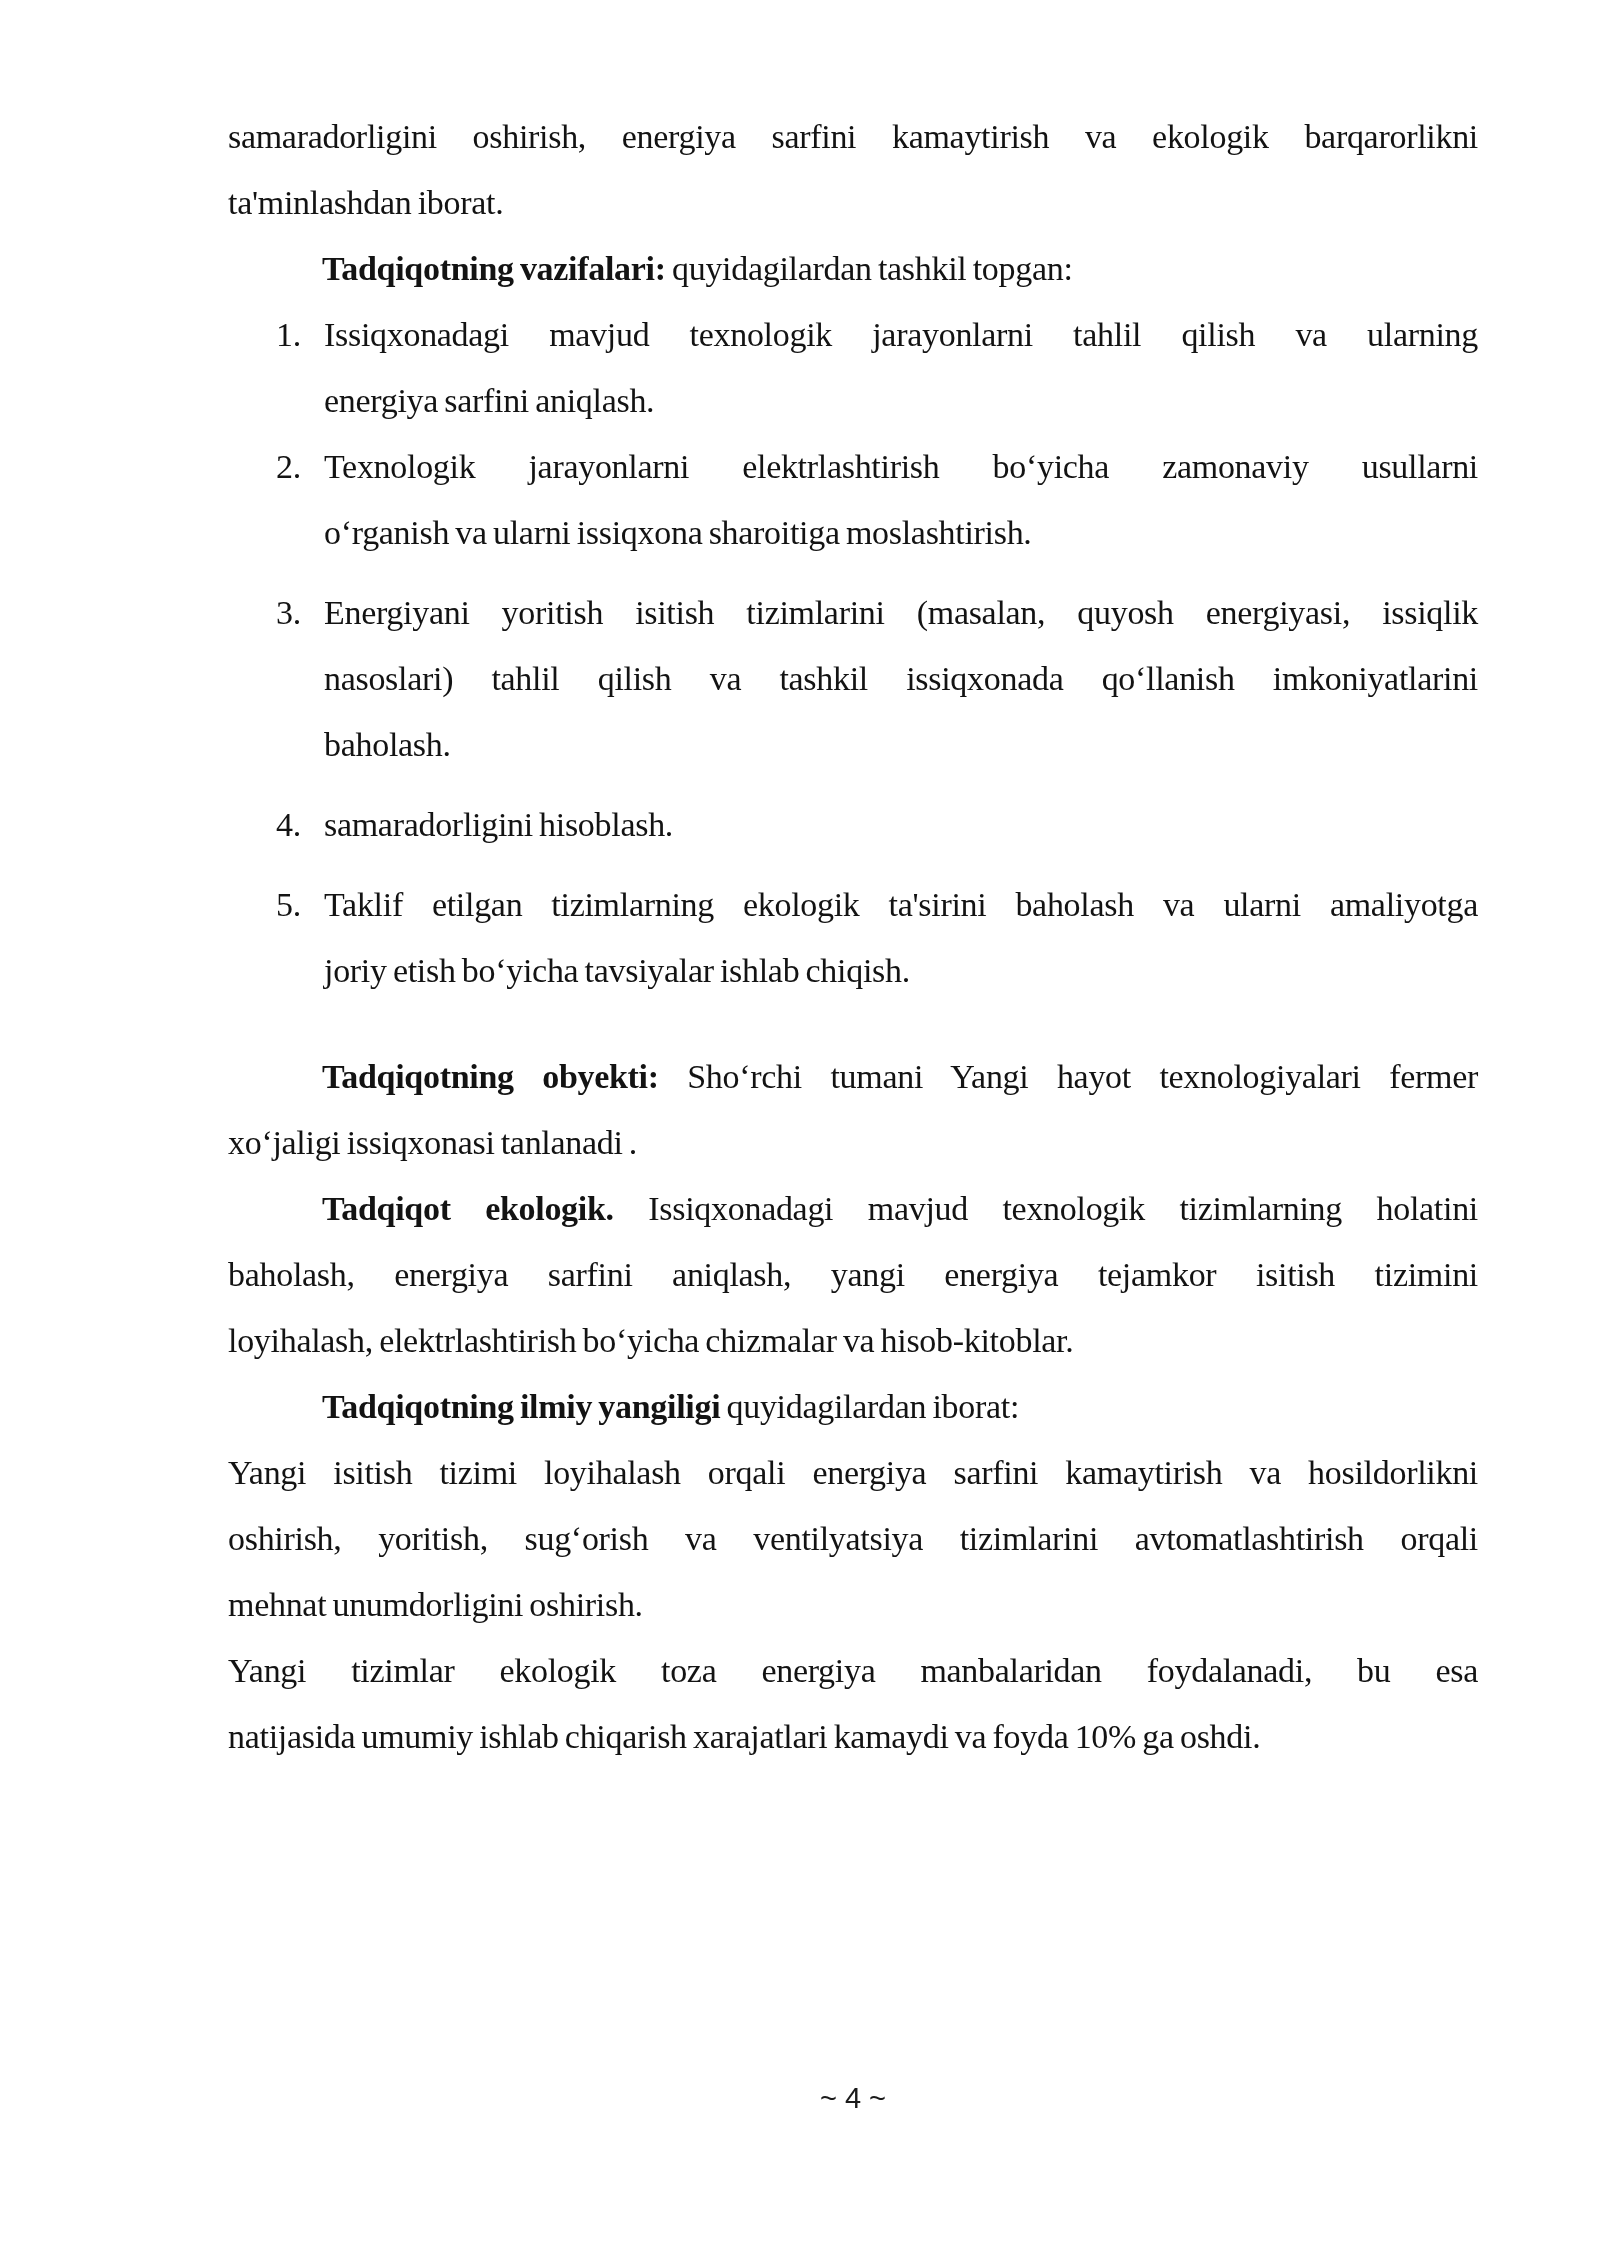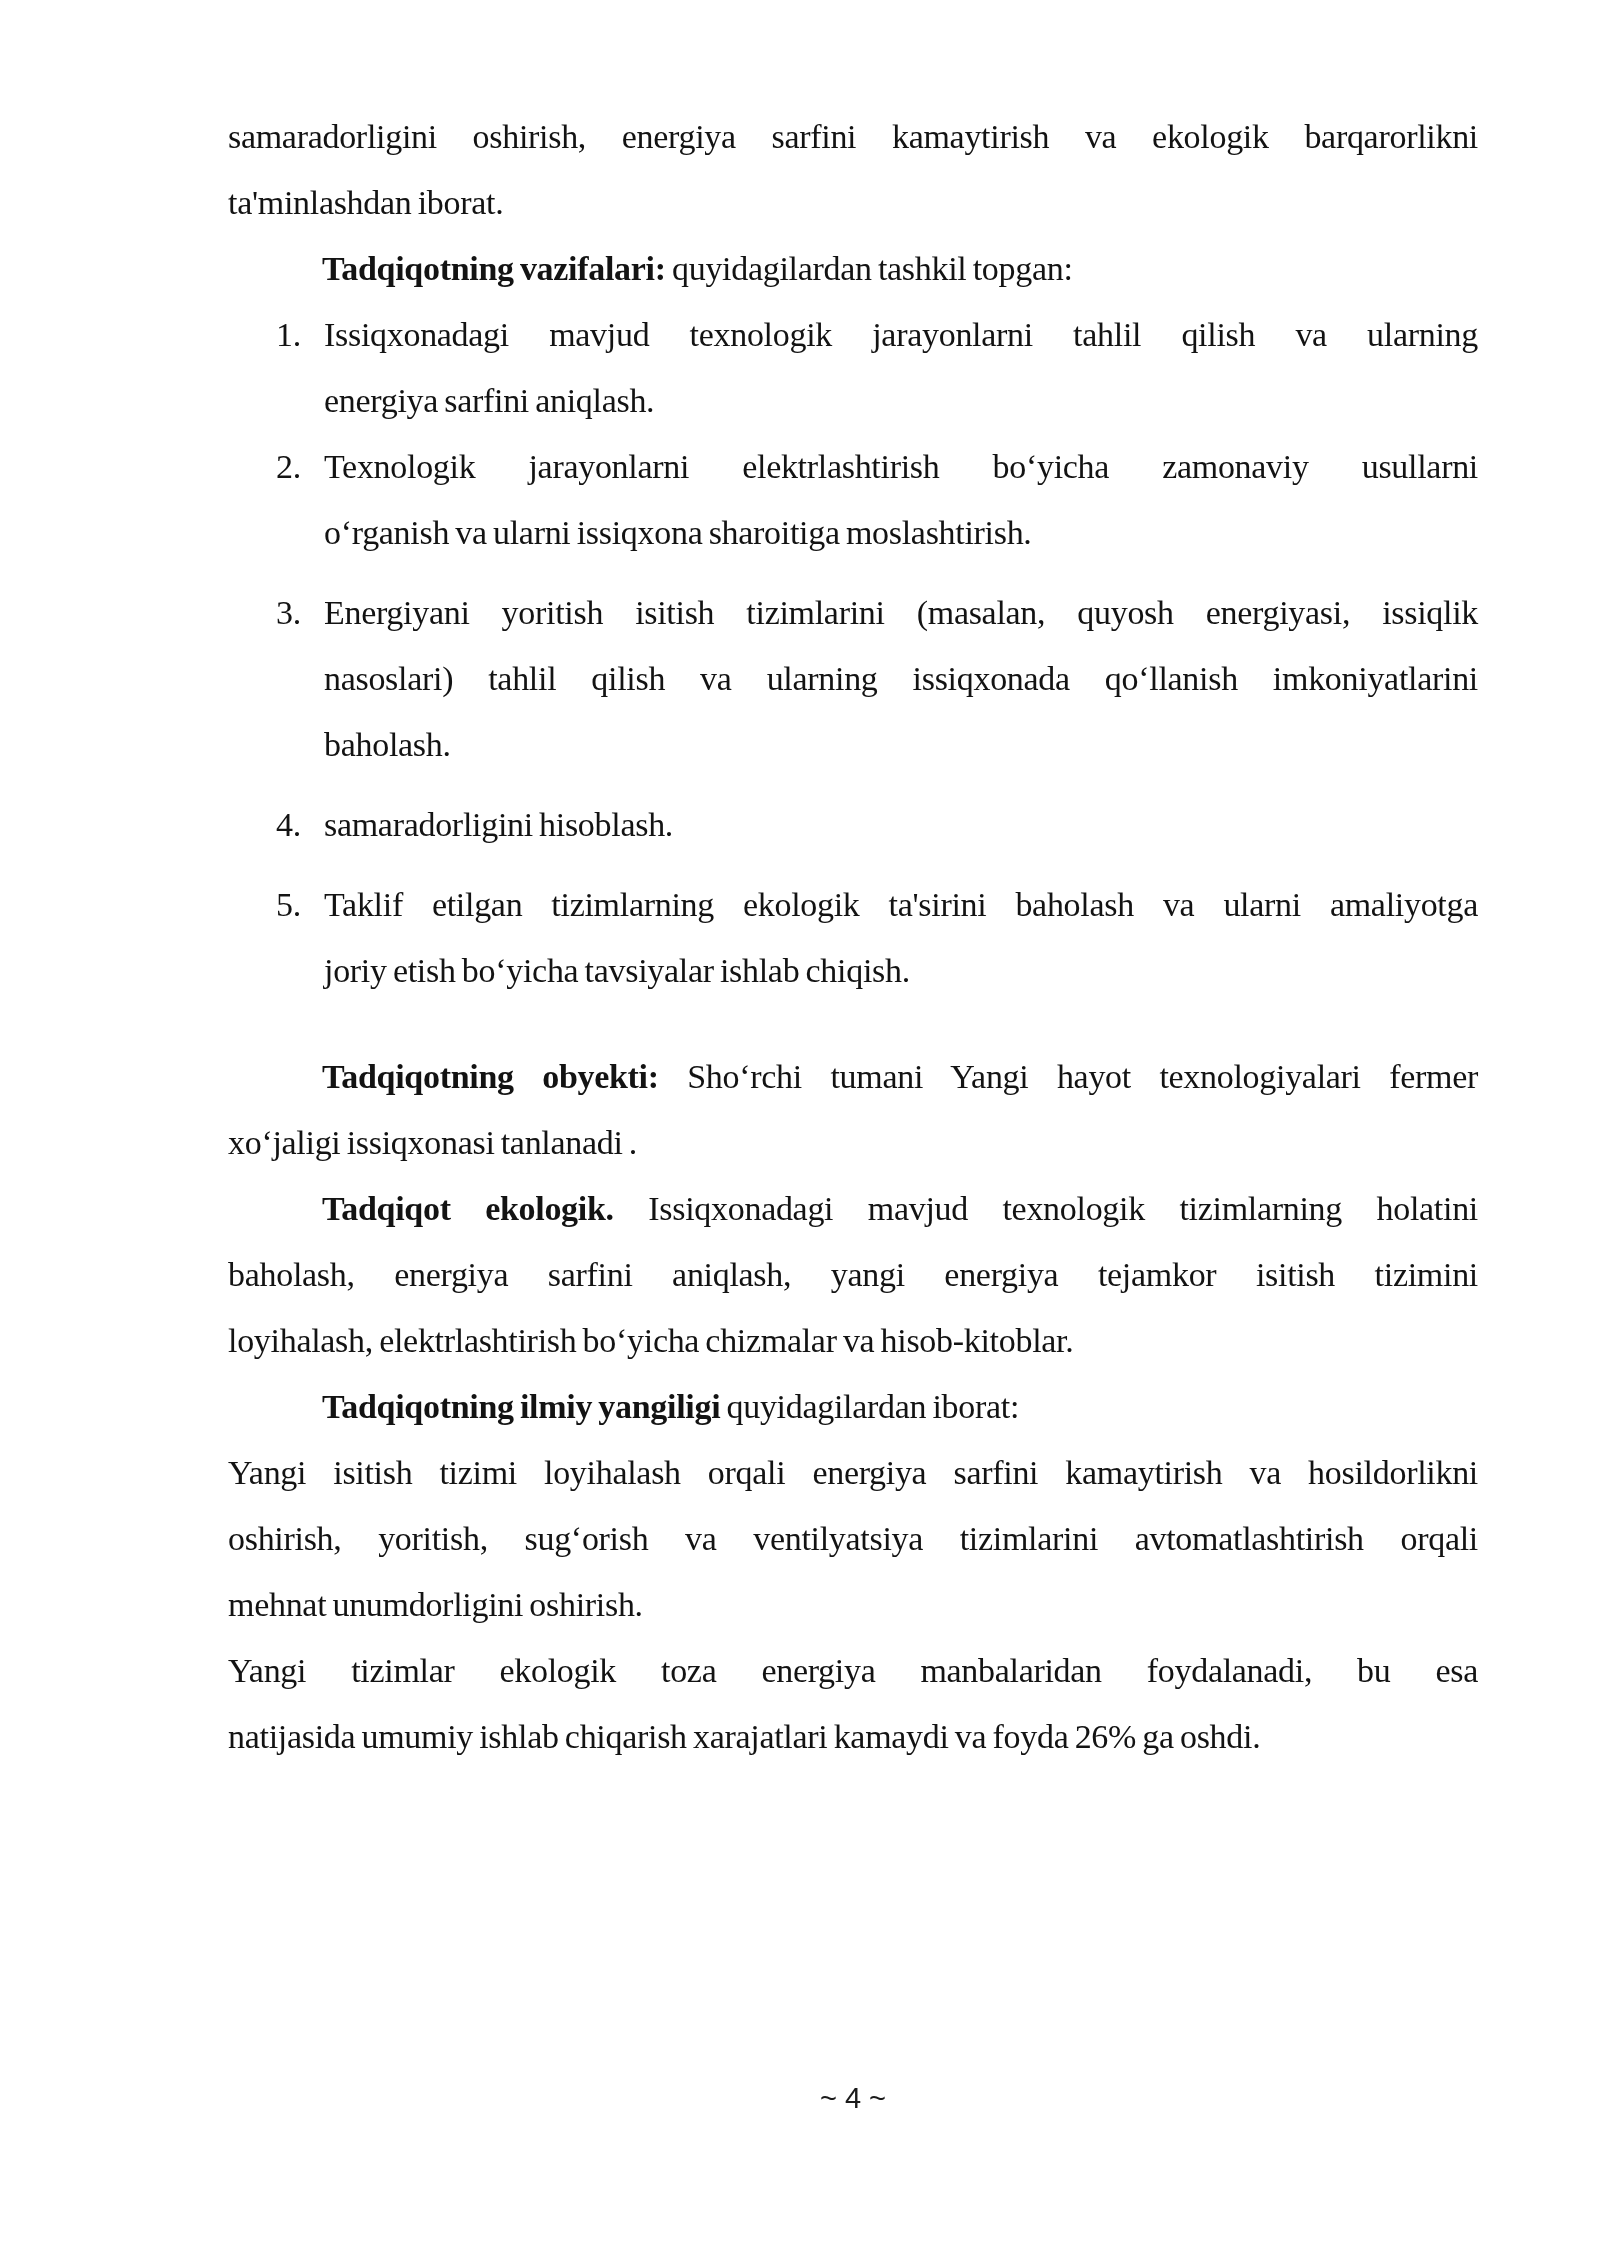--- a/index.html
+++ b/index.html
@@ -59,21 +59,21 @@
 
       <div class="task">
         <span class="num">2.</span>
         <div class="row j">Texnologik jarayonlarni elektrlashtirish boʻyicha zamonaviy usullarni</div>
         <div class="row">oʻrganish va ularni issiqxona sharoitiga moslashtirish.</div>
       </div>
 
       <div class="task mt14">
         <span class="num">3.</span>
         <div class="row j">Energiyani yoritish isitish tizimlarini (masalan, quyosh energiyasi, issiqlik</div>
-        <div class="row j">nasoslari) tahlil qilish va ularning issiqxonada qoʻllanish imkoniyatlarini</div>
+        <div class="row j">nasoslari) tahlil qilish va tashkil issiqxonada qoʻllanish imkoniyatlarini</div>
         <div class="row">baholash.</div>
       </div>
 
       <div class="task mt14">
         <span class="num">4.</span>
         <div class="row">samaradorligini hisoblash.</div>
       </div>
 
       <div class="task mt14">
         <span class="num">5.</span>
@@ -98,19 +98,19 @@
 
     <div>
       <div class="row j">Yangi isitish tizimi loyihalash orqali energiya sarfini kamaytirish va hosildorlikni</div>
       <div class="row j">oshirish, yoritish, sugʻorish va ventilyatsiya tizimlarini avtomatlashtirish orqali</div>
       <div class="row">mehnat unumdorligini oshirish.</div>
     </div>
 
 
     <div>
       <div class="row j">Yangi tizimlar ekologik toza energiya manbalaridan foydalanadi, bu esa</div>
-      <div class="row">natijasida umumiy ishlab chiqarish xarajatlari kamaydi va foyda 26% ga oshdi.</div>
+      <div class="row">natijasida umumiy ishlab chiqarish xarajatlari kamaydi va foyda 10% ga oshdi.</div>
     </div>
 
   </div>
 
   <div class="footer">~ 4 ~</div>
 </div>
 
 </body></html>

